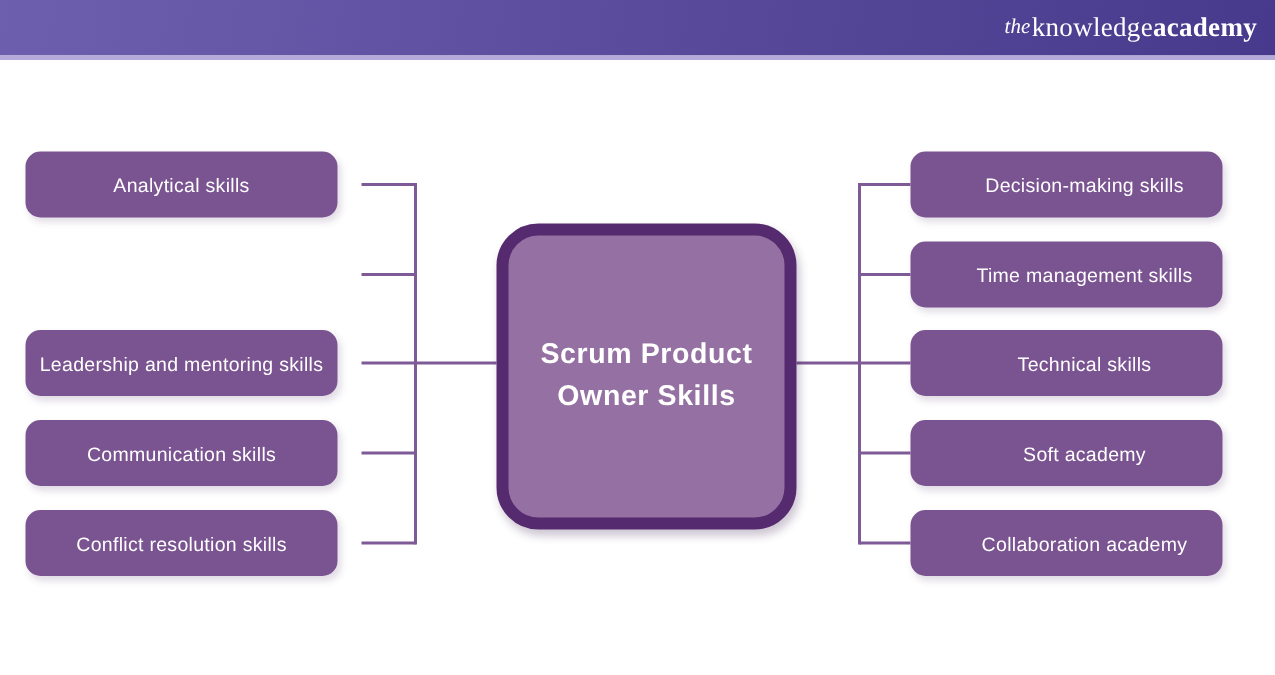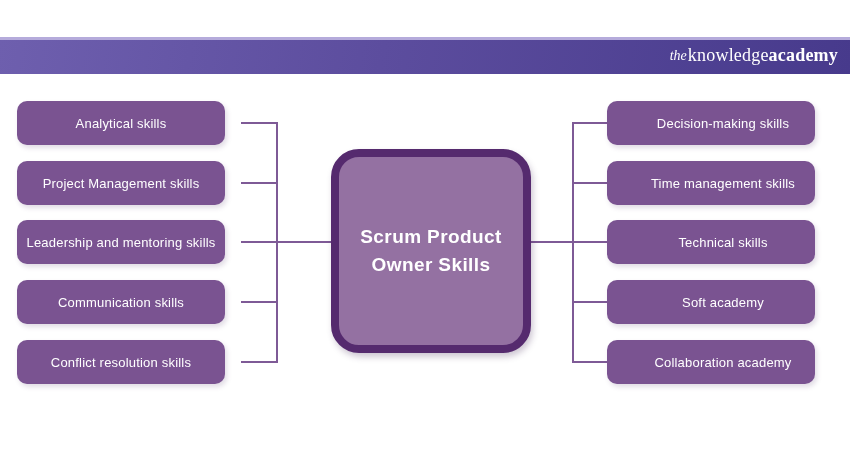--- a/index.html
+++ b/index.html
@@ -19,21 +19,20 @@
     background: #ffffff;
     position: relative;
     overflow: hidden;
   }
   .stage { position: absolute; inset: 0; width: 850px; height: 450px; }
 
   
   .header {
     position: absolute; left: 0; top: 0; width: 850px; height: 37px;
     background: linear-gradient(100deg, var(--header_grad_left) 0%, #5c4d9e 45%, var(--header_grad_right) 100%);
-    margin-top: 37px;
   }
   .header-strip {
     position: absolute; left: 0; top: 37px; width: 850px; height: 3px;
     background: var(--header_strip);
   }
   .logo {
     position: absolute; right: 12px; top: 0; height: 37px;
     display: flex; align-items: center;
     color: var(--text_on_purple);
     font-family: "Liberation Serif", serif;
@@ -109,21 +108,20 @@
 
   <div class="line h-line" style="left:531px; top:241px; width:43px;"></div>
   <div class="line v-line" style="left:572px; top:122px; height:241px;"></div>
   <div class="line h-line" style="left:573px; top:122px; width:34px;"></div>
   <div class="line h-line" style="left:573px; top:182px; width:34px;"></div>
   <div class="line h-line" style="left:573px; top:241px; width:34px;"></div>
   <div class="line h-line" style="left:573px; top:301px; width:34px;"></div>
   <div class="line h-line" style="left:573px; top:361px; width:34px;"></div>
 
   <div class="node left row-0">Analytical skills</div>
-  <div class="node left row-1">Project Management skills</div>
   <div class="node left row-2">Leadership and mentoring skills</div>
   <div class="node left row-3">Communication skills</div>
   <div class="node left row-4">Conflict resolution skills</div>
 
   <div class="node right row-0">Decision-making skills</div>
   <div class="node right row-1">Time management skills</div>
   <div class="node right row-2">Technical skills</div>
   <div class="node right row-3">Soft academy</div>
   <div class="node right row-4">Collaboration academy</div>
 

